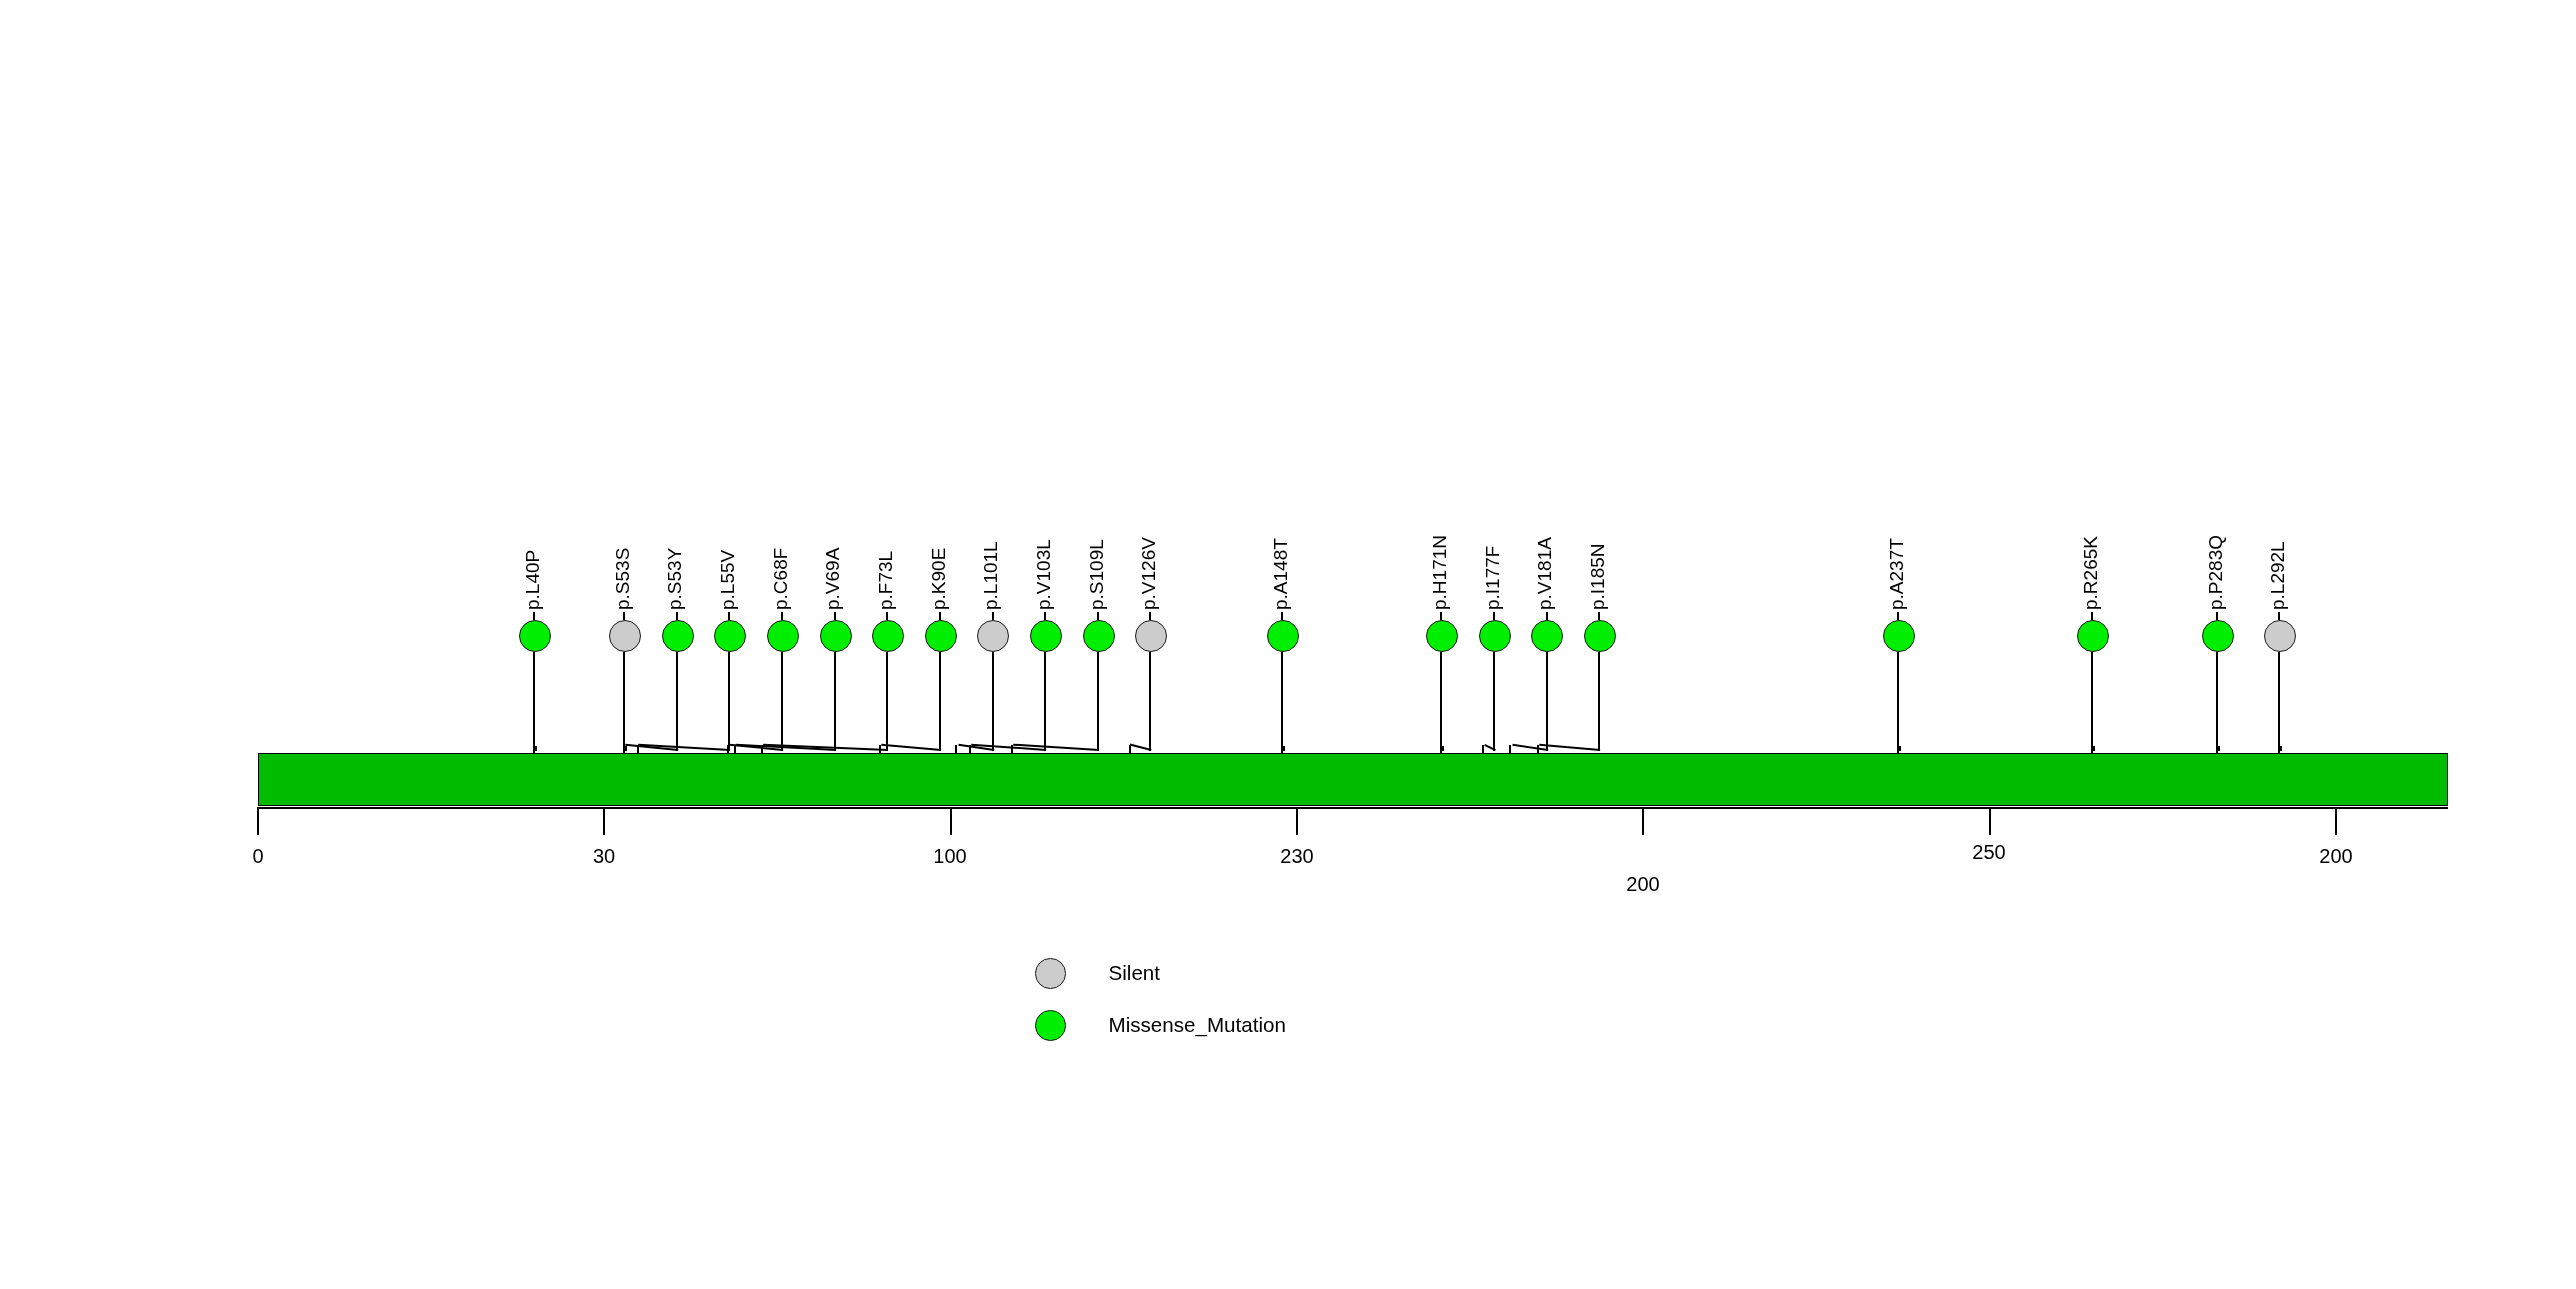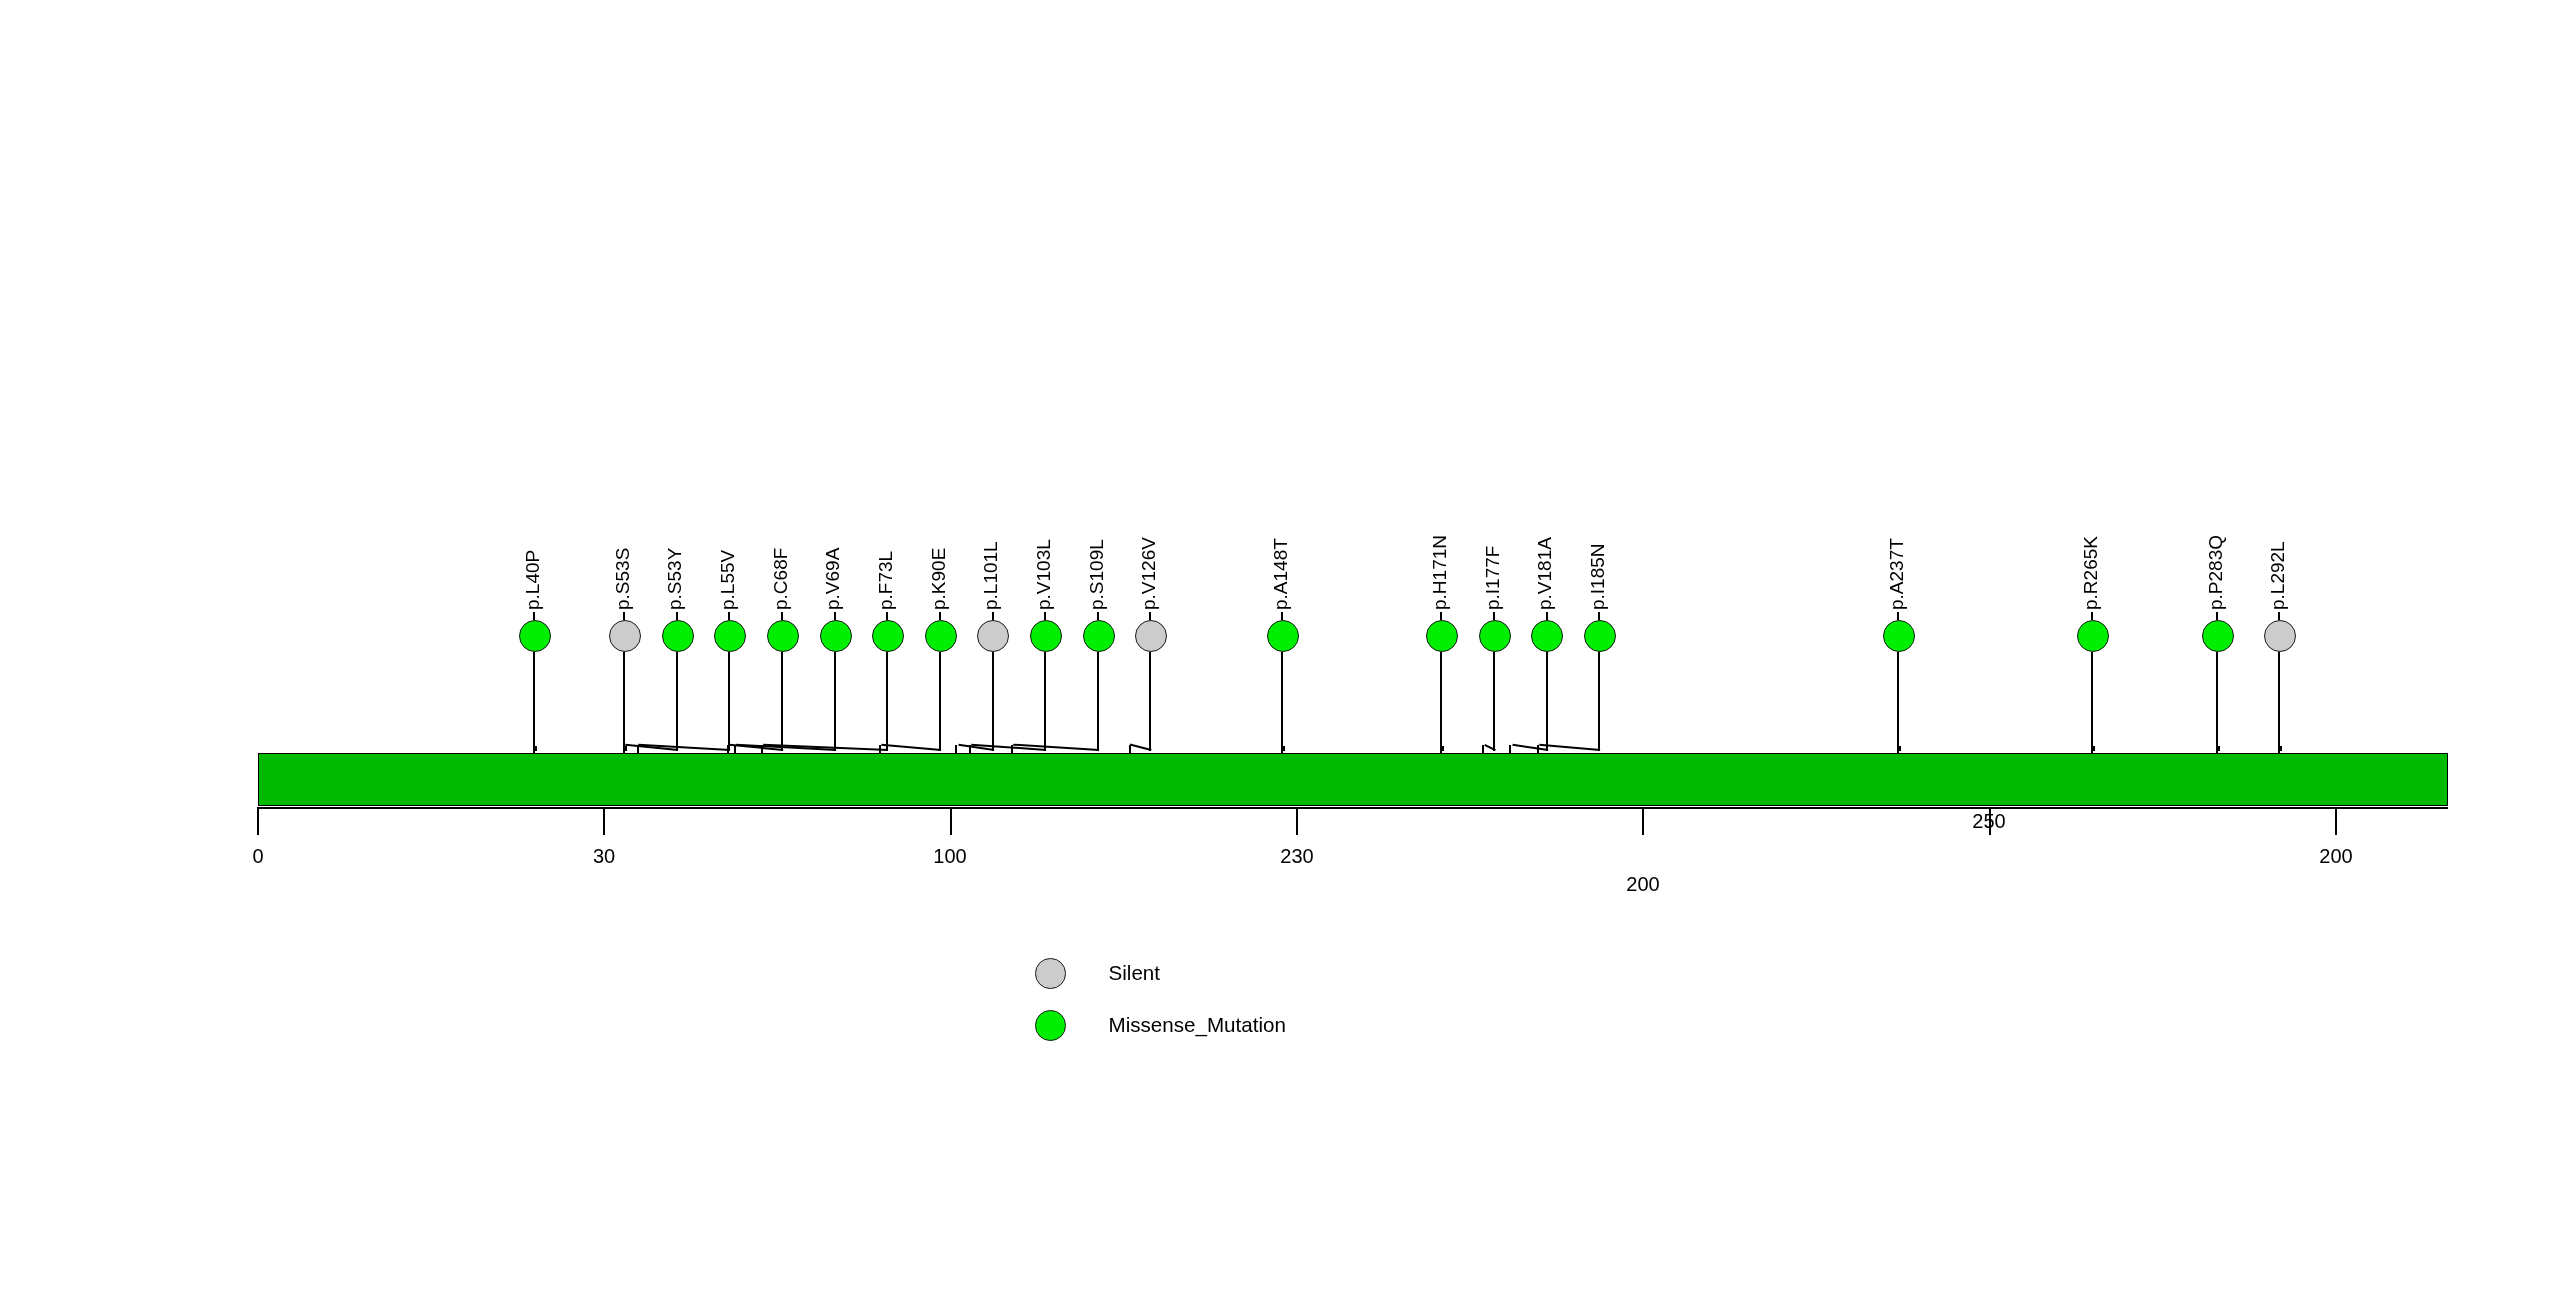--- a/index.html
+++ b/index.html
@@ -127,21 +127,21 @@
       <div class="axis-tick-label" style="left: 258px; top: 846px;">0</div>
       <div class="axis-tick" style="left: 603px; top: 807px; height: 27.5px;"></div>
       <div class="axis-tick-label" style="left: 604px; top: 846px;">30</div>
       <div class="axis-tick" style="left: 950px; top: 807px; height: 27.5px;"></div>
       <div class="axis-tick-label" style="left: 950px; top: 846px;">100</div>
       <div class="axis-tick" style="left: 1296px; top: 807px; height: 27.5px;"></div>
       <div class="axis-tick-label" style="left: 1297px; top: 846px;">230</div>
       <div class="axis-tick" style="left: 1642px; top: 807px; height: 27.5px;"></div>
       <div class="axis-tick-label" style="left: 1643px; top: 874px;">200</div>
       <div class="axis-tick" style="left: 1989px; top: 807px; height: 27.5px;"></div>
-      <div class="axis-tick-label" style="left: 1989px; top: 811px;">250</div>
+      <div class="axis-tick-label" style="left: 1989px; top: 842px;">250</div>
       <div class="axis-tick" style="left: 2335px; top: 807px; height: 27.5px;"></div>
       <div class="axis-tick-label" style="left: 2336px; top: 846px;">200</div>
     </div>
 
   <div id="lollipops-layer">
       <div class="lolli-head" title="p.L40P — Missense_Mutation" style="left: 519px; top: 620px; width: 32px; height: 32px; background: rgb(0, 238, 0);"></div>
       <div class="lolli-label" style="left: 542px; top: 591px;">p.L40P</div>
       <div class="lolli-head" title="p.S53S — Silent" style="left: 609px; top: 620px; width: 32px; height: 32px; background: rgb(204, 204, 204);"></div>
       <div class="lolli-label" style="left: 632px; top: 591px;">p.S53S</div>
       <div class="lolli-head" title="p.S53Y — Missense_Mutation" style="left: 662px; top: 620px; width: 32px; height: 32px; background: rgb(0, 238, 0);"></div>

